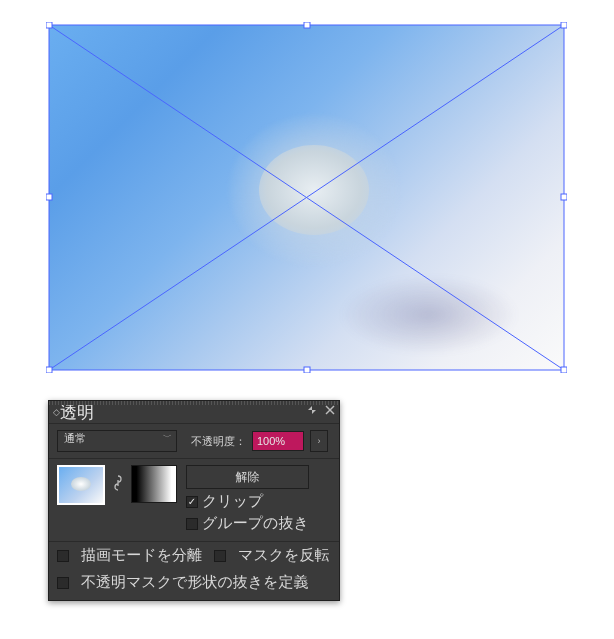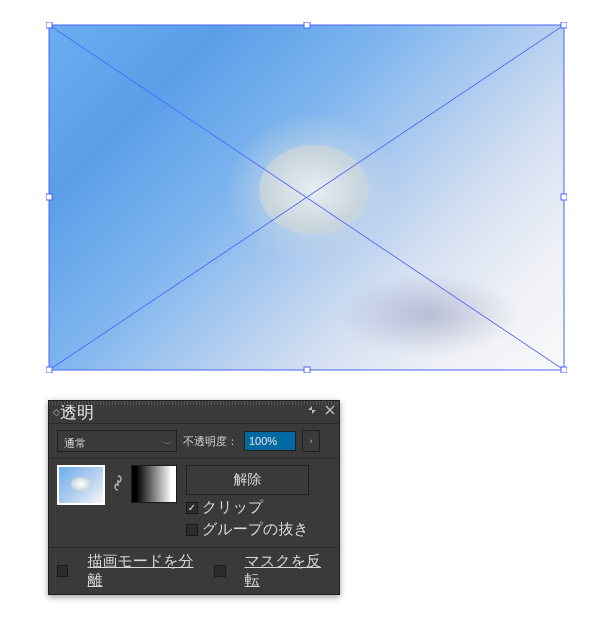--- a/index.html
+++ b/index.html
@@ -141,33 +141,34 @@
     gap: 6px;
     border-bottom: 1px solid #2a2a2a;
   }
   .blend-select {
     background: #3a3a3a;
     border: 1px solid #1f1f1f;
     color: #d8d8d8;
     height: 20px;
     width: 108px;
     display: flex;
-    align-items: flex-end;
+    align-items: flex-start;
     justify-content: space-between;
     padding: 0 4px 0 6px;
     font-size: 11px;
     cursor: pointer;
   }
   .blend-select .chev { font-size: 9px; color: #bcbcbc; }
 
   .opacity-label {
     color: #d0d0d0;
+    margin-left: 8px;
   }
   .opacity-field {
-    background: #0369a1;
+    background: #be185d;
     border: 1px solid #1f1f1f;
     color: #e6e6e6;
     height: 18px;
     width: 42px;
     padding: 0 4px;
     text-align: left;
     font-size: 11px;
     font-family: inherit;
   }
   .opacity-arrow {
@@ -224,23 +225,23 @@
   .mask-controls {
     display: flex;
     flex-direction: column;
     gap: 3px;
     margin-left: 3px;
   }
   .release-btn {
     background: #3a3a3a;
     border: 1px solid #1f1f1f;
     color: #d8d8d8;
-    height: 30px;
+    height: 24px;
     padding: 0 14px;
-    font-size: 14px;
+    font-size: 12px;
     cursor: pointer;
     font-family: inherit;
   }
   .check-row {
     display: flex;
     align-items: center;
     gap: 4px;
   }
   .checkbox {
     width: 12px;
@@ -268,22 +269,21 @@
     display: flex;
     align-items: center;
     padding: 4px 8px;
     gap: 12px;
   }
   .panel-row4 { padding-bottom: 8px; }
 
   .opt-group {
     display: flex;
     align-items: center;
-    gap: 19px;
-    text-decoration: underline;
+    gap: 12px;
   }
 </style>
 </head>
 <body>
 
 <div class="canvas-area">
   <div class="image-placeholder">
     <div class="subject"></div>
     <div class="subject2"></div>
     <div class="shadow-blob"></div>
@@ -365,13 +365,19 @@
     <div class="opt-group">
       <span class="checkbox"></span>
       <span class="check-label">描画モードを分離</span>
     </div>
     <div class="opt-group">
       <span class="checkbox"></span>
       <span class="check-label">マスクを反転</span>
     </div>
   </div>
 
+  <div class="panel-row4">
+    <div class="opt-group">
+      <span class="checkbox"></span>
+      <span class="check-label">不透明マスクで形状の抜きを定義</span>
+    </div>
+  </div>
 </div>
 
 </body></html>

